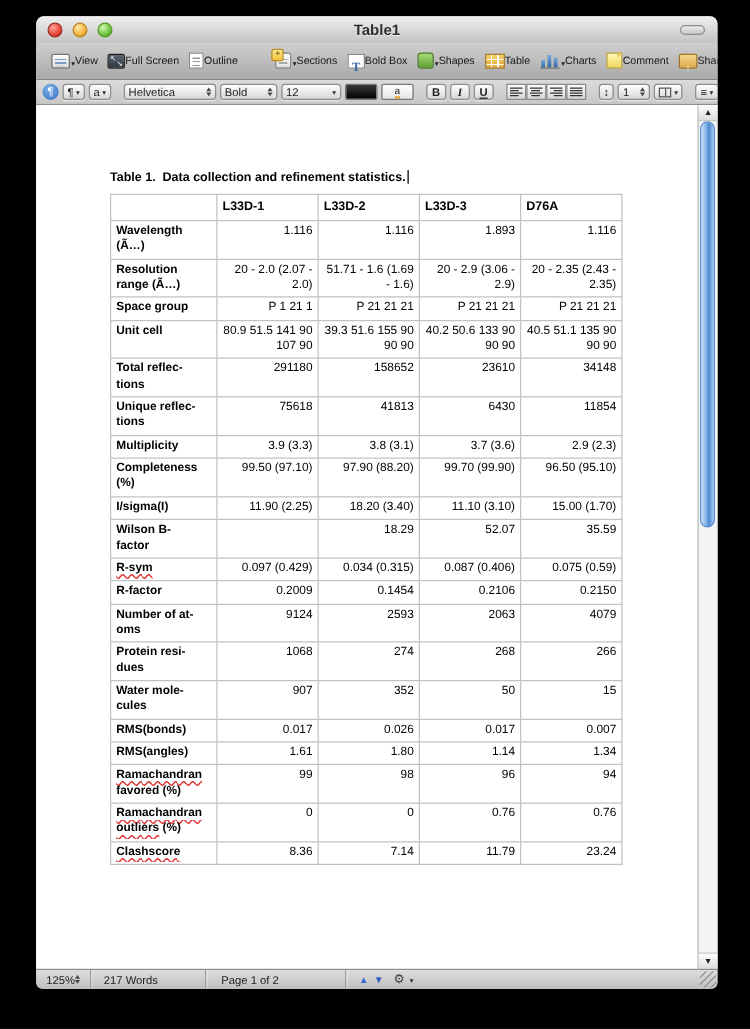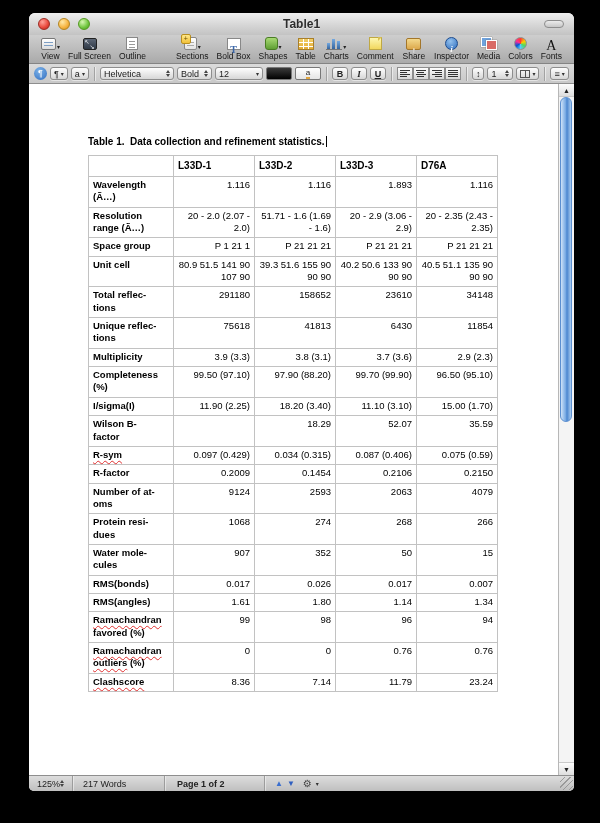--- a/index.html
+++ b/index.html
@@ -17,21 +17,21 @@
   .tl.red{background:radial-gradient(circle at 35% 30%,#ffa39a,#e8463a 60%,#a92a20);border:1px solid #9c2a22;}
   .tl.yellow{background:radial-gradient(circle at 35% 30%,#ffeqaa,#f6b23d 60%,#c98a22);border:1px solid #b3841f;background:radial-gradient(circle at 35% 30%,#ffe9a8,#f6b23d 60%,#c98a22);}
   .tl.green{background:radial-gradient(circle at 35% 30%,#d6f7b2,#6fc53e 60%,#4b9c23);border:1px solid #53991f;}
   .wtitle{flex:1;text-align:center;font-size:12px;font-weight:bold;color:#2d2d2d;text-shadow:0 1px 0 rgba(255,255,255,.6);}
   .lozenge{position:absolute;right:10px;top:7px;width:20px;height:8px;border-radius:4px;
     border:1px solid #8d8d8d;background:linear-gradient(#ececec,#c7c7c7);}
 
   
   .toolbar{height:29px;background:linear-gradient(#cecece,#aaaaaa);border-bottom:1px solid #848484;
     display:flex;align-items:flex-end;padding:0 8px 2px 8px;}
-  .tbi{display:flex;flex-direction:column;align-items:center;justify-content:flex-end;
+  .tbi{display:flex;flex-direction:row;align-items:center;justify-content:flex-end;
     padding:0 4px;height:27px;}
   .tbi:nth-child(4){margin-left:22px;}
   .tbi:nth-child(10){margin-left:auto;}
   .tbi:nth-child(11){margin-left:auto;}
   .irow{height:15px;display:flex;align-items:flex-end;}
   .tlb{font-size:8.5px;color:#161616;white-space:nowrap;margin-top:1px;}
   .tdd{font-size:6px;color:#222;margin-left:1px;align-self:flex-end;line-height:6px;}
   .tic{position:relative;display:inline-block;}
   .ic-view{width:15px;height:12px;background:linear-gradient(#fff,#dcdcdc);border:1px solid #777;border-radius:2px;}
   .ic-view::before{content:"";position:absolute;left:2px;right:2px;top:3px;height:6px;
@@ -75,21 +75,21 @@
 
   
   .fbar{height:20px;background:linear-gradient(#dbdbdb,#c8c8c8);border-bottom:1px solid #8e8e8e;
     display:flex;align-items:center;padding:0 5px;gap:3px;font-size:9px;color:#222;}
   .fb-div{width:1px;height:14px;background:#a2a2a2;margin:0 2px;box-shadow:1px 0 0 rgba(255,255,255,.5);}
   .fb-blue{width:13px;height:13px;border-radius:50%;background:radial-gradient(circle at 40% 30%,#7db3e8,#2f6cc0);
     color:#fff;font-size:9px;line-height:13px;text-align:center;flex:none;}
   .fb-btn{height:13px;border:1px solid #8d8d8d;border-radius:3px;background:linear-gradient(#fefefe,#d7d7d7);
     display:inline-flex;align-items:center;padding:0 3px;gap:2px;box-shadow:0 1px 0 rgba(255,255,255,.5);flex:none;}
   .w-font{width:74px;justify-content:space-between;}
-  .w-face{width:35px;justify-content:space-between;}
+  .w-face{width:46px;justify-content:space-between;}
   .w-size{width:48px;justify-content:space-between;}
   .w-sp{width:26px;justify-content:space-between;}
   .stp{display:inline-flex;flex-direction:column;}
   .stp i{display:block;width:0;height:0;border-left:2.5px solid transparent;border-right:2.5px solid transparent;}
   .stp .u{border-bottom:3px solid #444;margin-bottom:1px;}
   .stp .d{border-top:3px solid #444;}
   .dda{font-size:6px;color:#333;}
   .well{width:26px;height:13px;border:1px solid #777;border-radius:2px;flex:none;}
   .well.black{background:linear-gradient(#3a3a3a,#000);}
   .well.text{background:linear-gradient(#fff,#e5e5e5);display:flex;align-items:center;justify-content:center;font-size:8px;}
@@ -129,21 +129,21 @@
   .sb-down{bottom:0;border-top:1px solid #cacaca;}
   .sb-thumb{position:absolute;left:1px;width:12px;top:13px;height:325px;border-radius:7px;
     background:linear-gradient(90deg,#cfe3f8,#79abe4 45%,#4b86cf 60%,#a9ccf0);border:1px solid #5b8fd0;}
 
   
   .statusbar{position:absolute;bottom:0;left:0;right:0;height:16px;background:linear-gradient(#dddddd,#bfbfbf);
     border-top:1px solid #8e8e8e;display:flex;align-items:stretch;font-size:9px;color:#222;}
   .seg{display:flex;align-items:center;border-right:1px solid #9c9c9c;box-shadow:1px 0 0 rgba(255,255,255,.45);}
   .seg.zoomseg{width:44px;justify-content:center;gap:0;}
   .seg.wordseg{width:92px;padding-left:10px;}
-  .seg.pageseg{width:100px;padding-left:12px;font-weight:bold;}
+  .seg.pageseg{width:112px;padding-left:12px;}
   .nav{display:flex;align-items:center;gap:4px;padding-left:10px;}
   .tri{font-size:8px;color:#3a6fd0;line-height:8px;}
   .tri.dn{color:#2f5fc0;}
   .gear{font-size:10px;color:#444;margin-left:4px;line-height:10px;}
   .grip{position:absolute;right:1px;bottom:1px;width:13px;height:13px;
     background:repeating-linear-gradient(135deg,transparent 0 3px,#9a9a9a 3px 4px);}
 </style>
 </head>
 <body>
 

